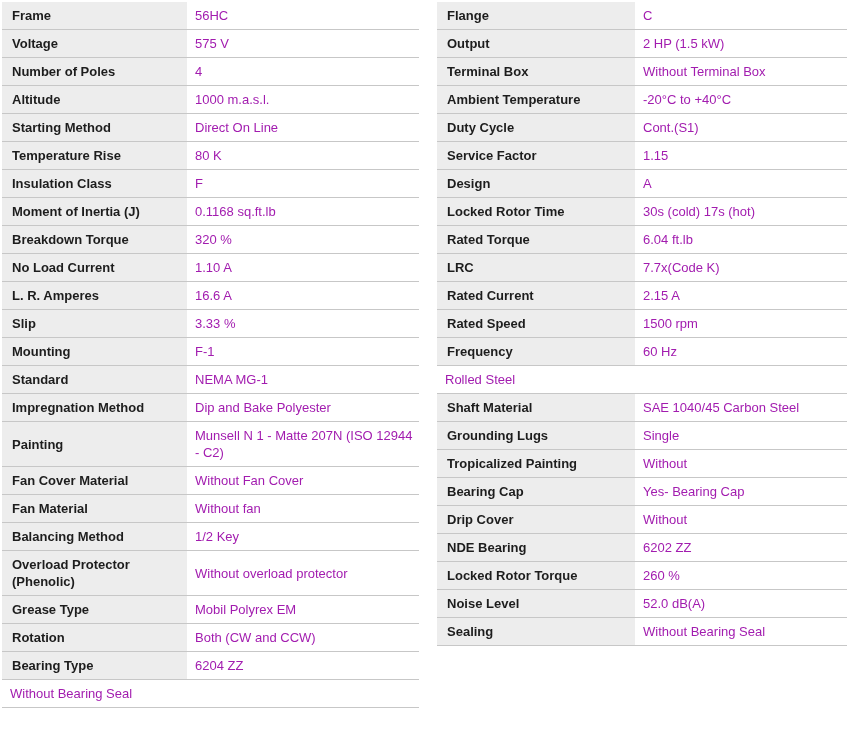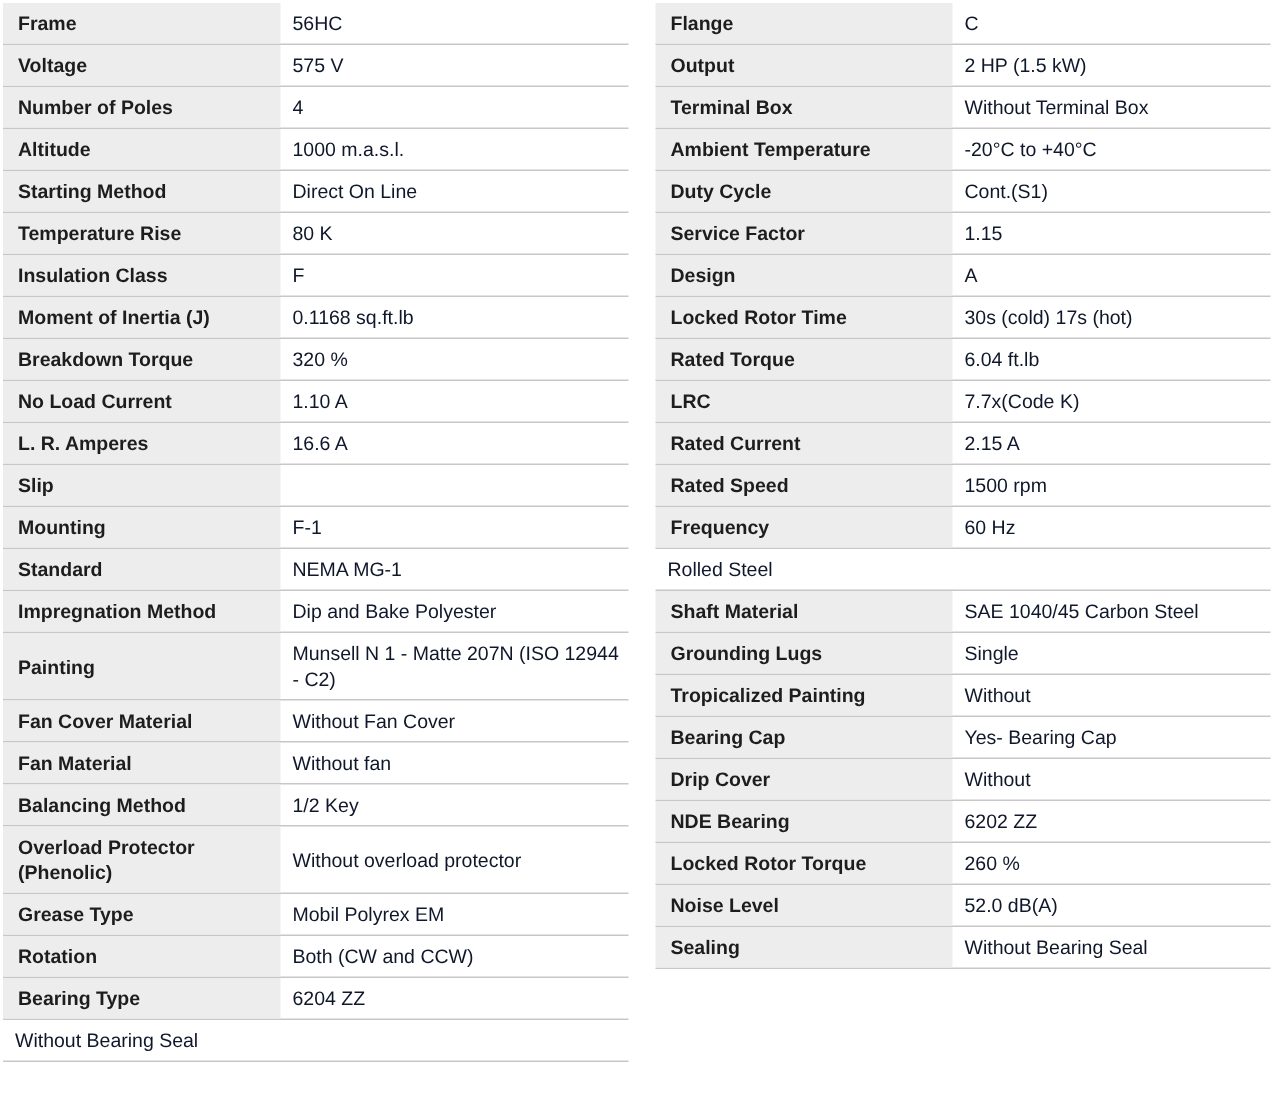--- a/index.html
+++ b/index.html
@@ -45,21 +45,21 @@
     line-height: 17px;
     padding: 5px 10px;
     box-sizing: border-box;
     display: flex;
     align-items: center;
     flex: 0 0 auto;
   }
   .left .spec-label  { width: 185px; }
   .right .spec-label { width: 198px; }
   .spec-value {
-    color: #0f172a;
+    color: #a21caf;
     font-size: 13px;
     line-height: 17px;
     padding: 5px 6px 5px 8px;
     box-sizing: border-box;
     display: flex;
     align-items: center;
     flex: 1 1 auto;
     min-width: 0;
     word-wrap: break-word;
   }
@@ -155,20 +155,23 @@
           <span>L. R. Amperes</span>
         </div>
         <div class="spec-value">
           <span>16.6 A</span>
         </div>
       </div>
       <div class="spec-row">
         <div class="spec-label">
           <span>Slip</span>
         </div>
+        <div class="spec-value">
+          <span>3.33 %</span>
+        </div>
       </div>
       <div class="spec-row">
         <div class="spec-label">
           <span>Mounting</span>
         </div>
         <div class="spec-value">
           <span>F-1</span>
         </div>
       </div>
       <div class="spec-row">

